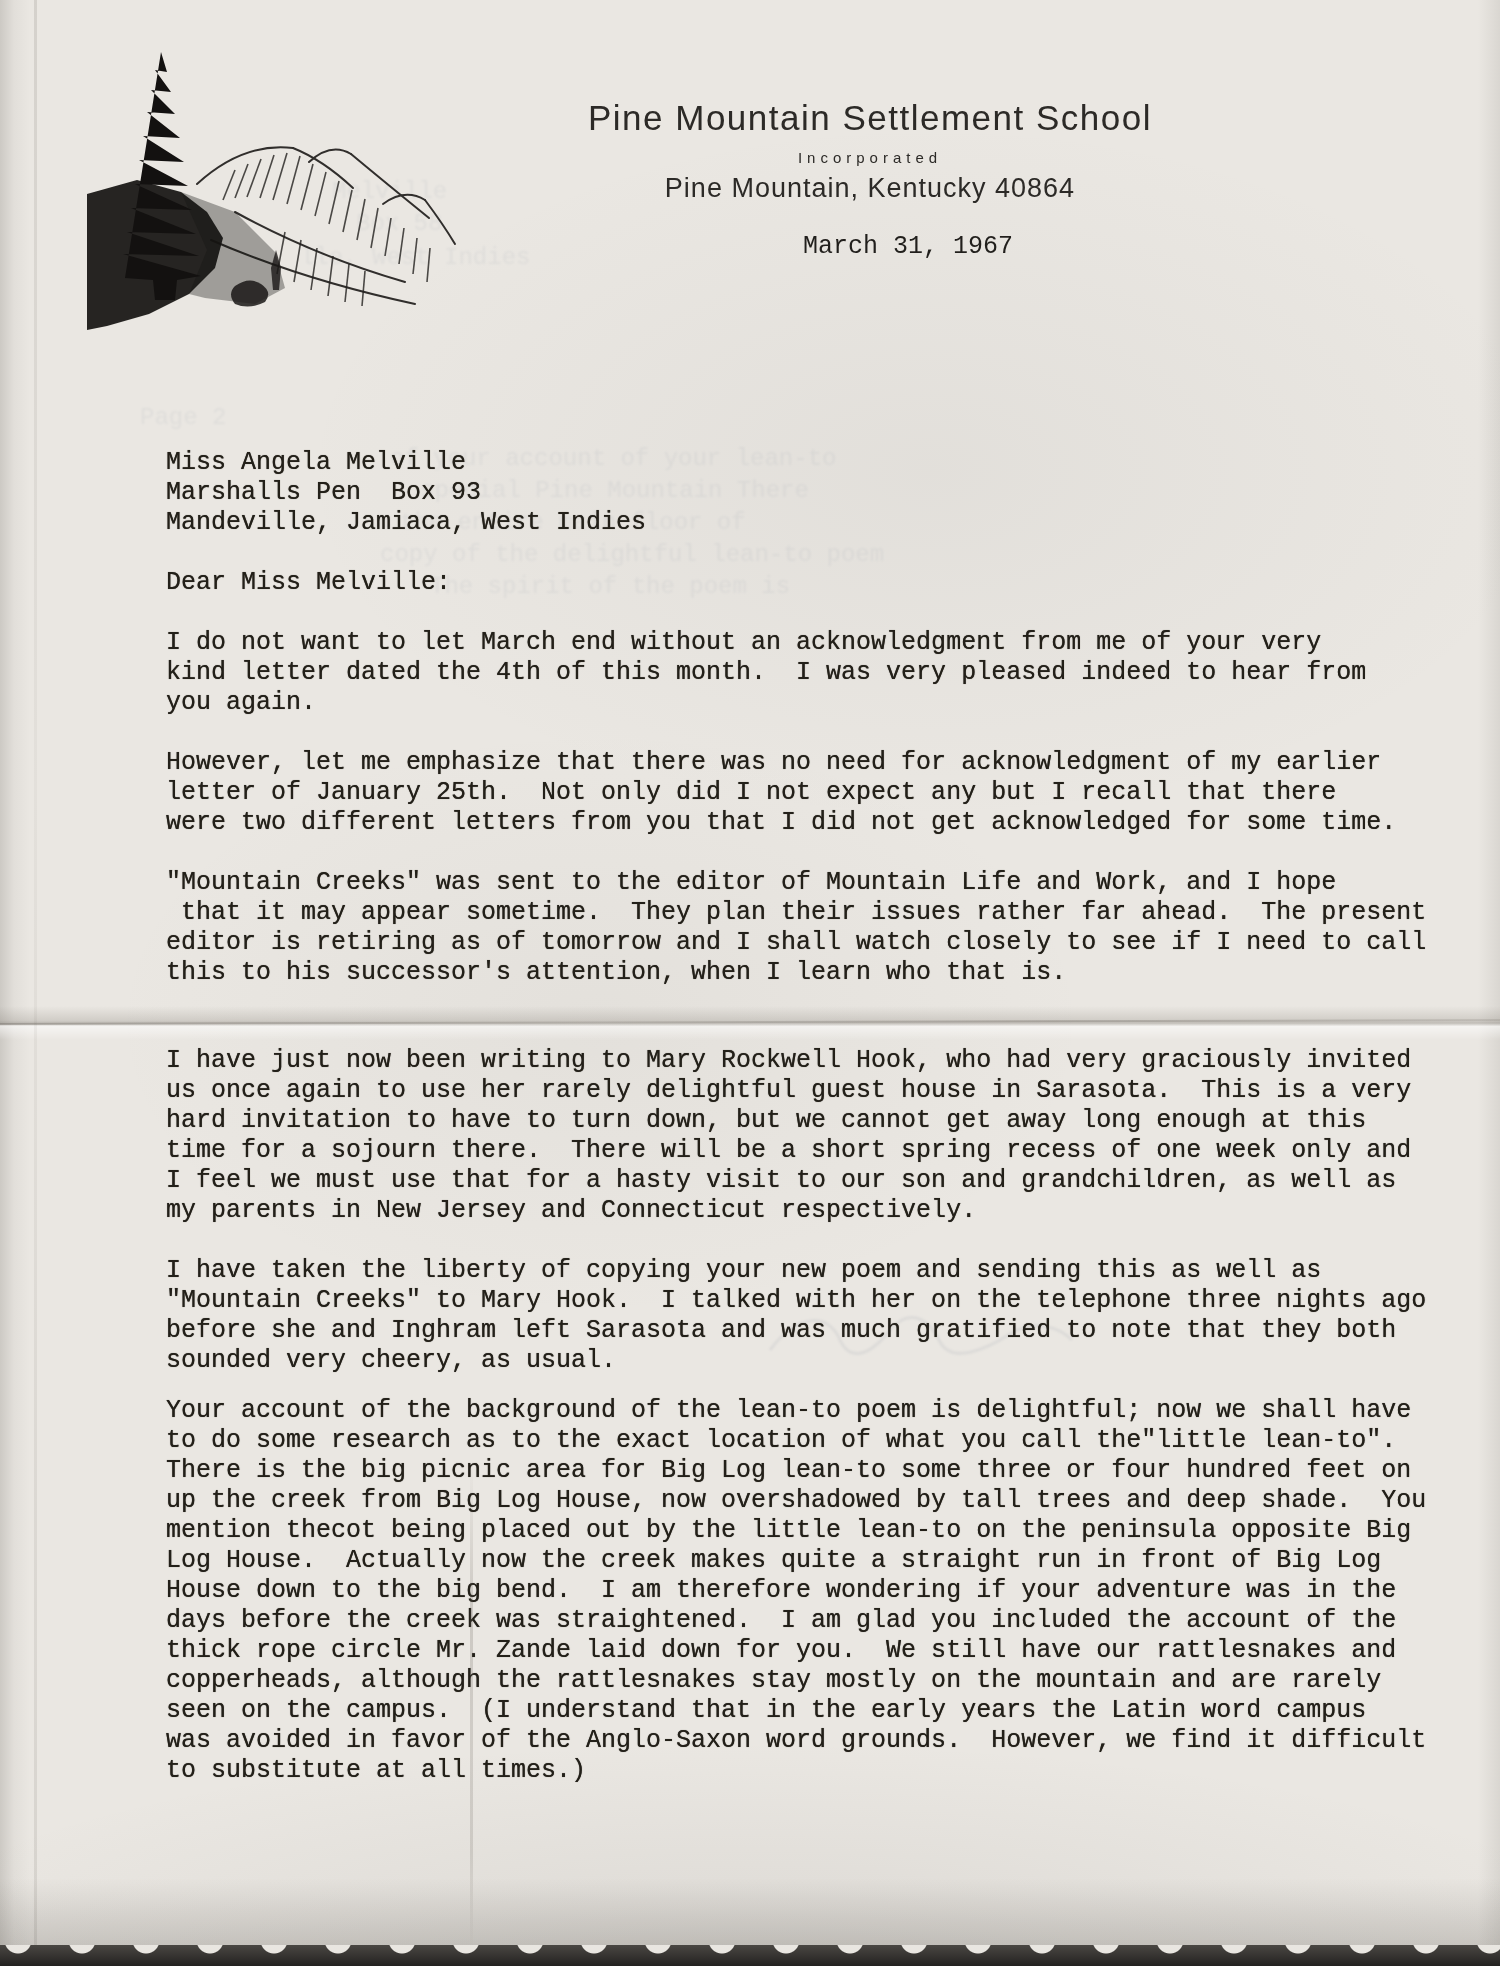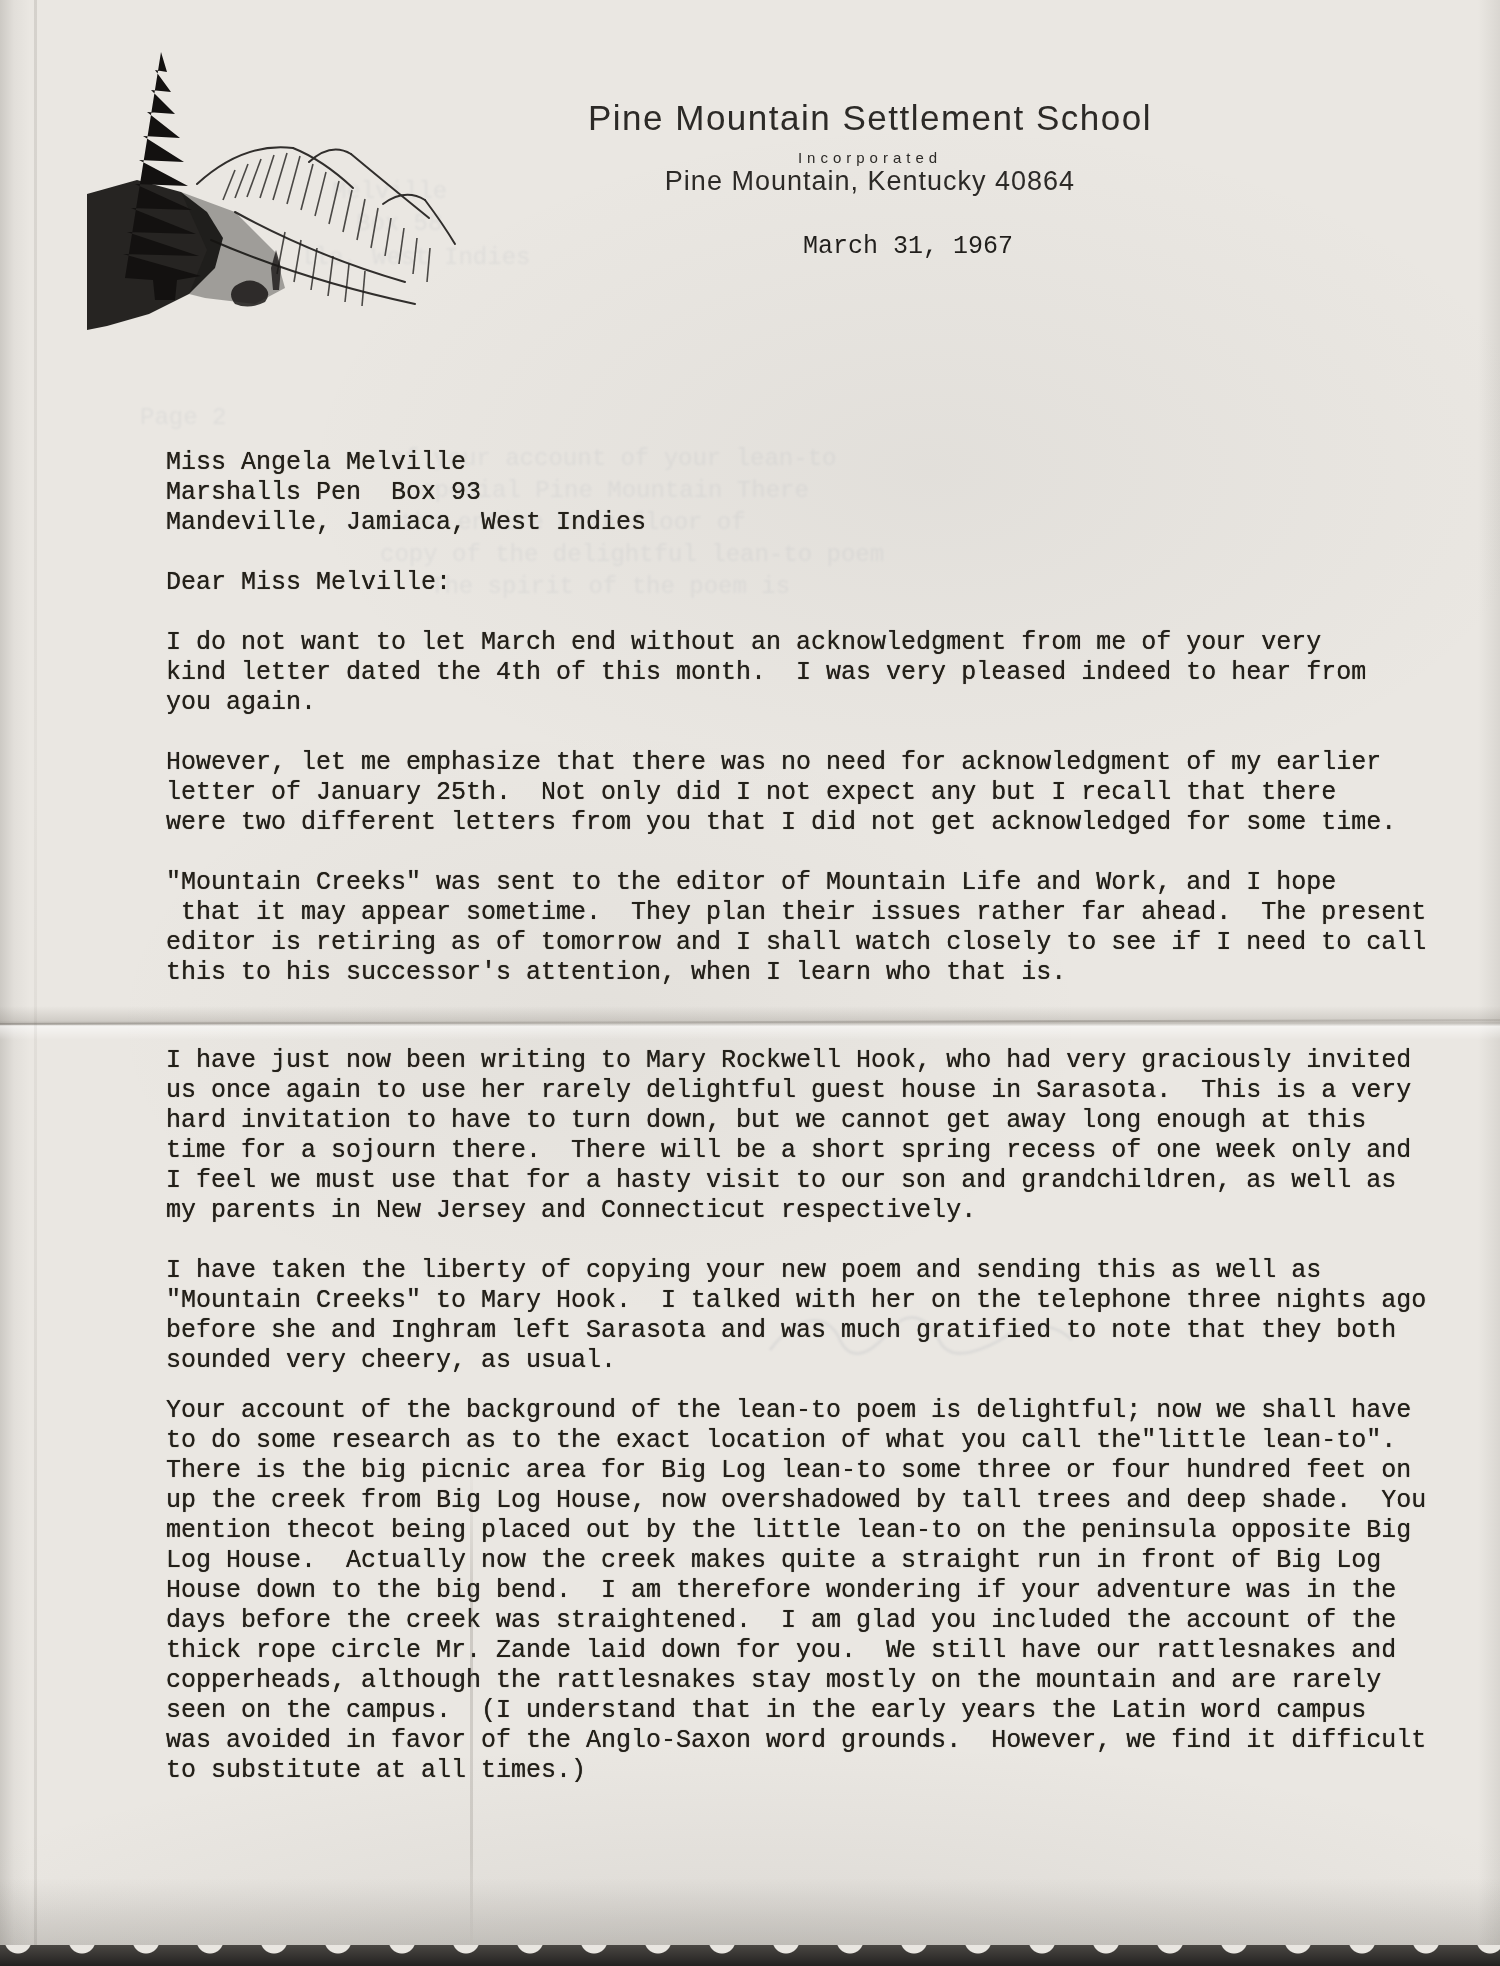--- a/index.html
+++ b/index.html
@@ -16,21 +16,21 @@
       #eae7e2;
     overflow:hidden;
     font-family:"Liberation Mono","DejaVu Sans Mono",monospace;
     color:#211f1c;
   }
   
   .letterhead{position:absolute;left:580px;top:98px;width:580px;text-align:center;
     font-family:Liberation Sans, sans-serif;color:#2c2a27;}
   .school-name{font-size:35px;letter-spacing:1.5px;font-weight:500;white-space:nowrap;}
   .incorporated{margin-top:11px;font-size:15px;letter-spacing:5px;font-weight:500;}
-  .po-line{font-size:27px;letter-spacing:1px;font-weight:500;white-space:nowrap;}
+  .po-line{margin-top:7px;font-size:27px;letter-spacing:1px;font-weight:500;white-space:nowrap;}
   .date-line{position:absolute;left:803px;top:232px;font-size:25px;letter-spacing:0;}
 
   
   pre.typed{
     position:absolute;left:166px;margin:0;
     font-family:"Liberation Mono","DejaVu Sans Mono",monospace;
     font-size:25px;line-height:30px;letter-spacing:0;
     color:#232019;text-shadow:0 0 0.7px rgba(30,26,20,0.85);
     white-space:pre;
   }

